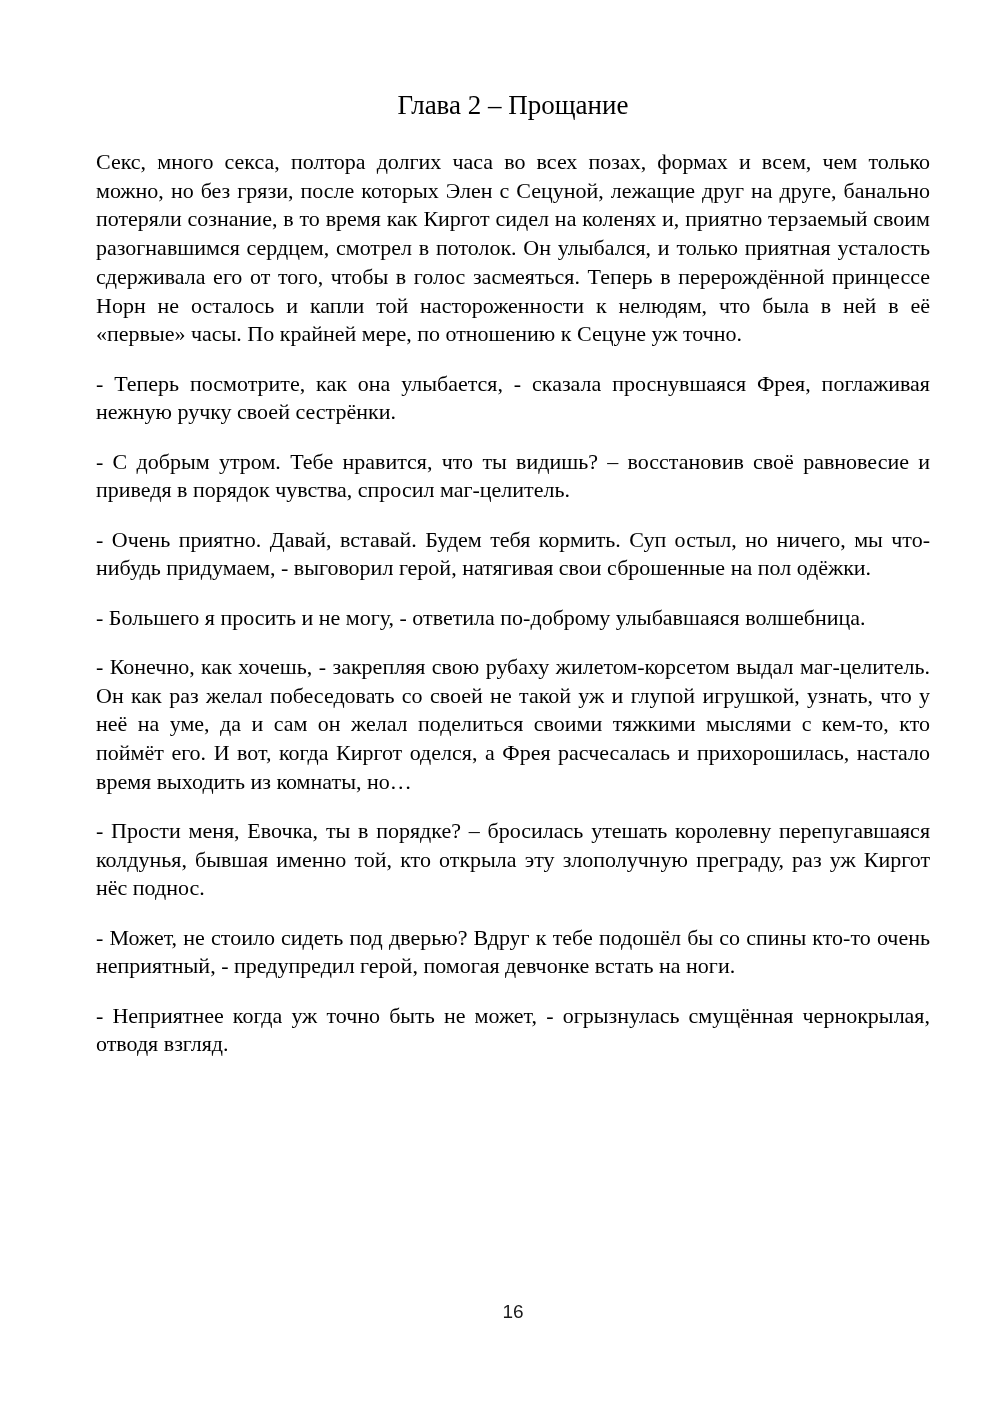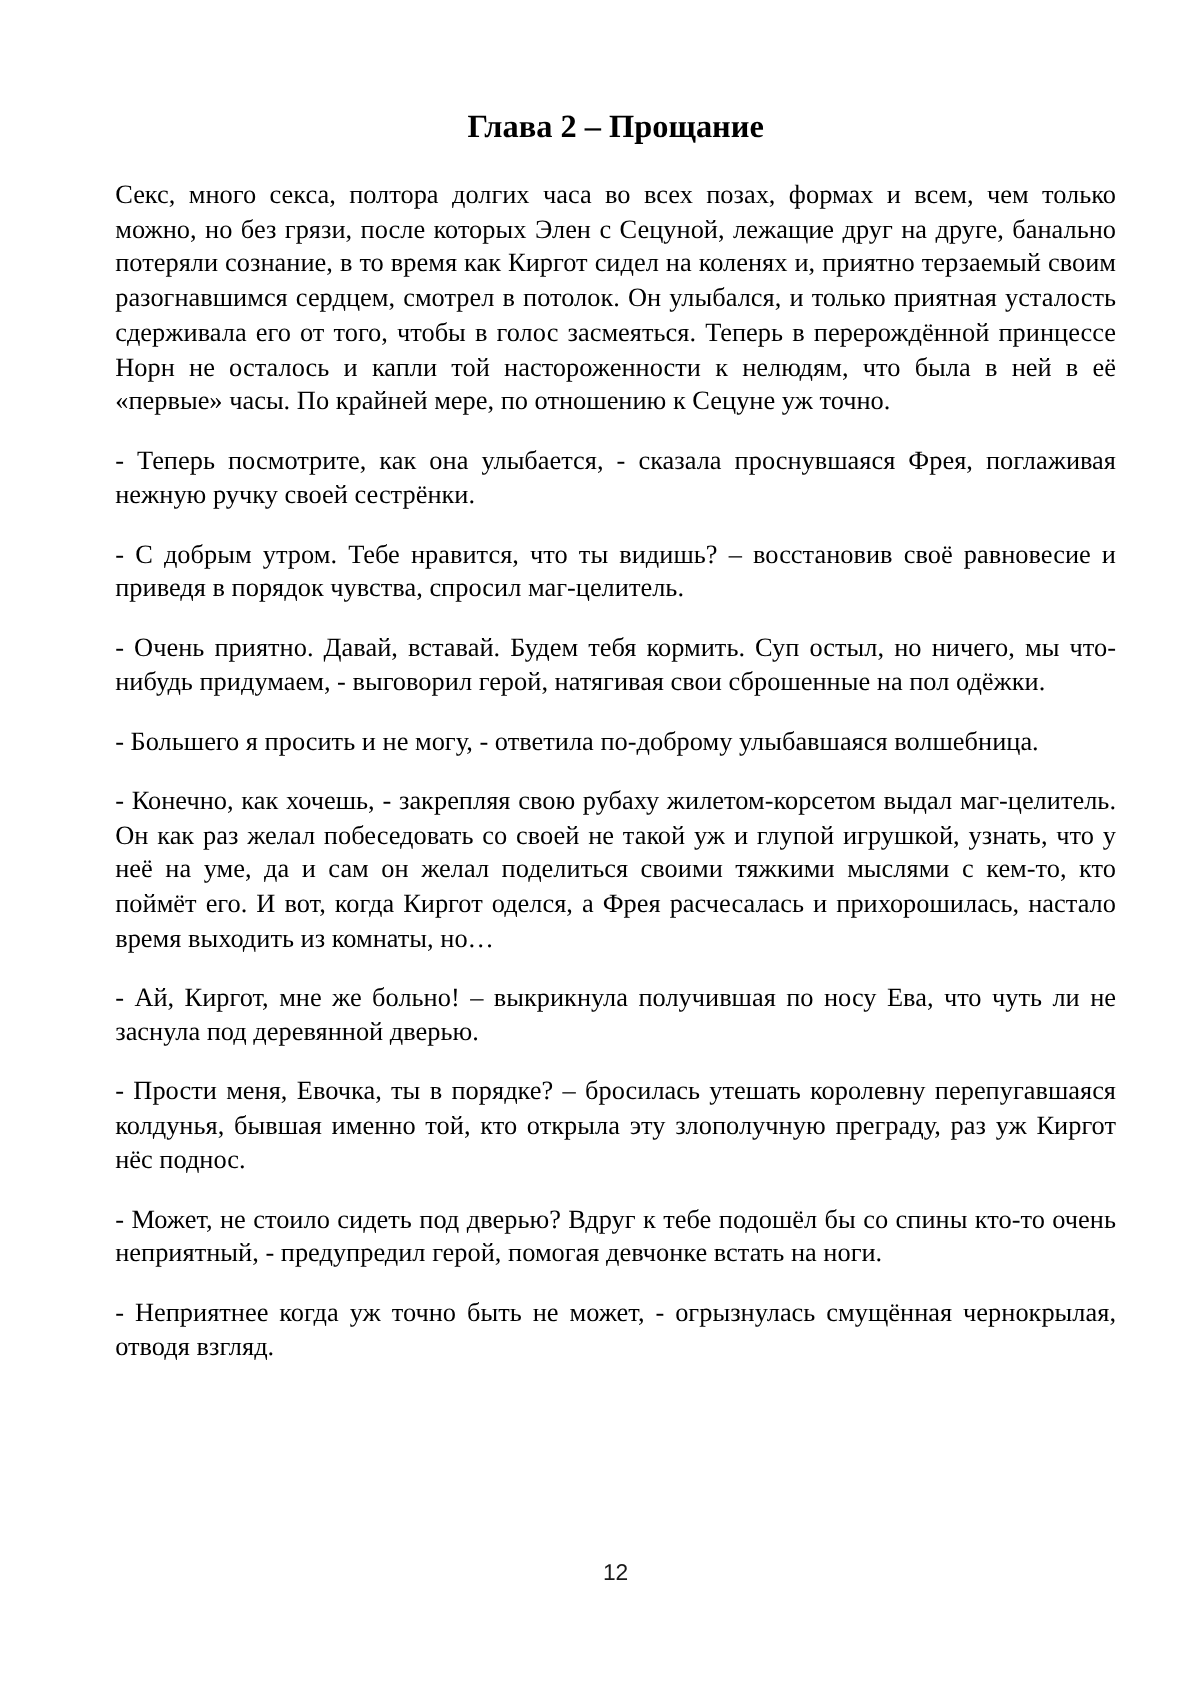--- a/index.html
+++ b/index.html
@@ -18,21 +18,21 @@
   }
   .content {
     position: absolute;
     left: 96px;
     top: 89px;
     width: 834px;
   }
   .chapter-title {
     font-size: 27px;
     line-height: 32px;
-    font-weight: 700;
+    font-weight: 400;
     text-align: center;
     margin: 0 0 27px 0;
   }
   .body-text p {
     font-size: 22px;
     line-height: 28.7px;
     text-align: justify;
     margin: 0 0 20.6px 0;
   }
   .page-number {
@@ -53,20 +53,19 @@
 <div class="page">
   <div class="content">
     <h1 class="chapter-title">Глава 2 – Прощание</h1>
     <div class="body-text">
       <p>Секс, много секса, полтора долгих часа во всех позах, формах и всем, чем только можно, но без грязи, после которых Элен с Сецуной, лежащие друг на друге, банально потеряли сознание, в то время как Киргот сидел на коленях и, приятно терзаемый своим разогнавшимся сердцем, смотрел в потолок. Он улыбался, и только приятная усталость сдерживала его от того, чтобы в голос засмеяться. Теперь в перерождённой принцессе Норн не осталось и капли той настороженности к нелюдям, что была в ней в её «первые» часы. По крайней мере, по отношению к Сецуне уж точно.</p>
       <p>- Теперь посмотрите, как она улыбается, - сказала проснувшаяся Фрея, поглаживая нежную ручку своей сестрёнки.</p>
       <p>- С добрым утром. Тебе нравится, что ты видишь? – восстановив своё равновесие и приведя в порядок чувства, спросил маг-целитель.</p>
       <p>- Очень приятно. Давай, вставай. Будем тебя кормить. Суп остыл, но ничего, мы что-нибудь придумаем, - выговорил герой, натягивая свои сброшенные на пол одёжки.</p>
       <p>- Большего я просить и не могу, - ответила по-доброму улыбавшаяся волшебница.</p>
       <p>- Конечно, как хочешь, - закрепляя свою рубаху жилетом-корсетом выдал маг-целитель. Он как раз желал побеседовать со своей не такой уж и глупой игрушкой, узнать, что у неё на уме, да и сам он желал поделиться своими тяжкими мыслями с кем-то, кто поймёт его. И вот, когда Киргот оделся, а Фрея расчесалась и прихорошилась, настало время выходить из комнаты, но…</p>
-      <p>- Ай, Киргот, мне же больно! – выкрикнула получившая по носу Ева, что чуть ли не заснула под деревянной дверью.</p>
       <p>- Прости меня, Евочка, ты в порядке? – бросилась утешать королевну перепугавшаяся колдунья, бывшая именно той, кто открыла эту злополучную преграду, раз уж Киргот нёс поднос.</p>
       <p>- Может, не стоило сидеть под дверью? Вдруг к тебе подошёл бы со спины кто-то очень неприятный, - предупредил герой, помогая девчонке встать на ноги.</p>
       <p>- Неприятнее когда уж точно быть не может, - огрызнулась смущённая чернокрылая, отводя взгляд.</p>
     </div>
   </div>
-  <div class="page-number">12</div>
+  <div class="page-number">16</div>
 </div>
 
 </body></html>

